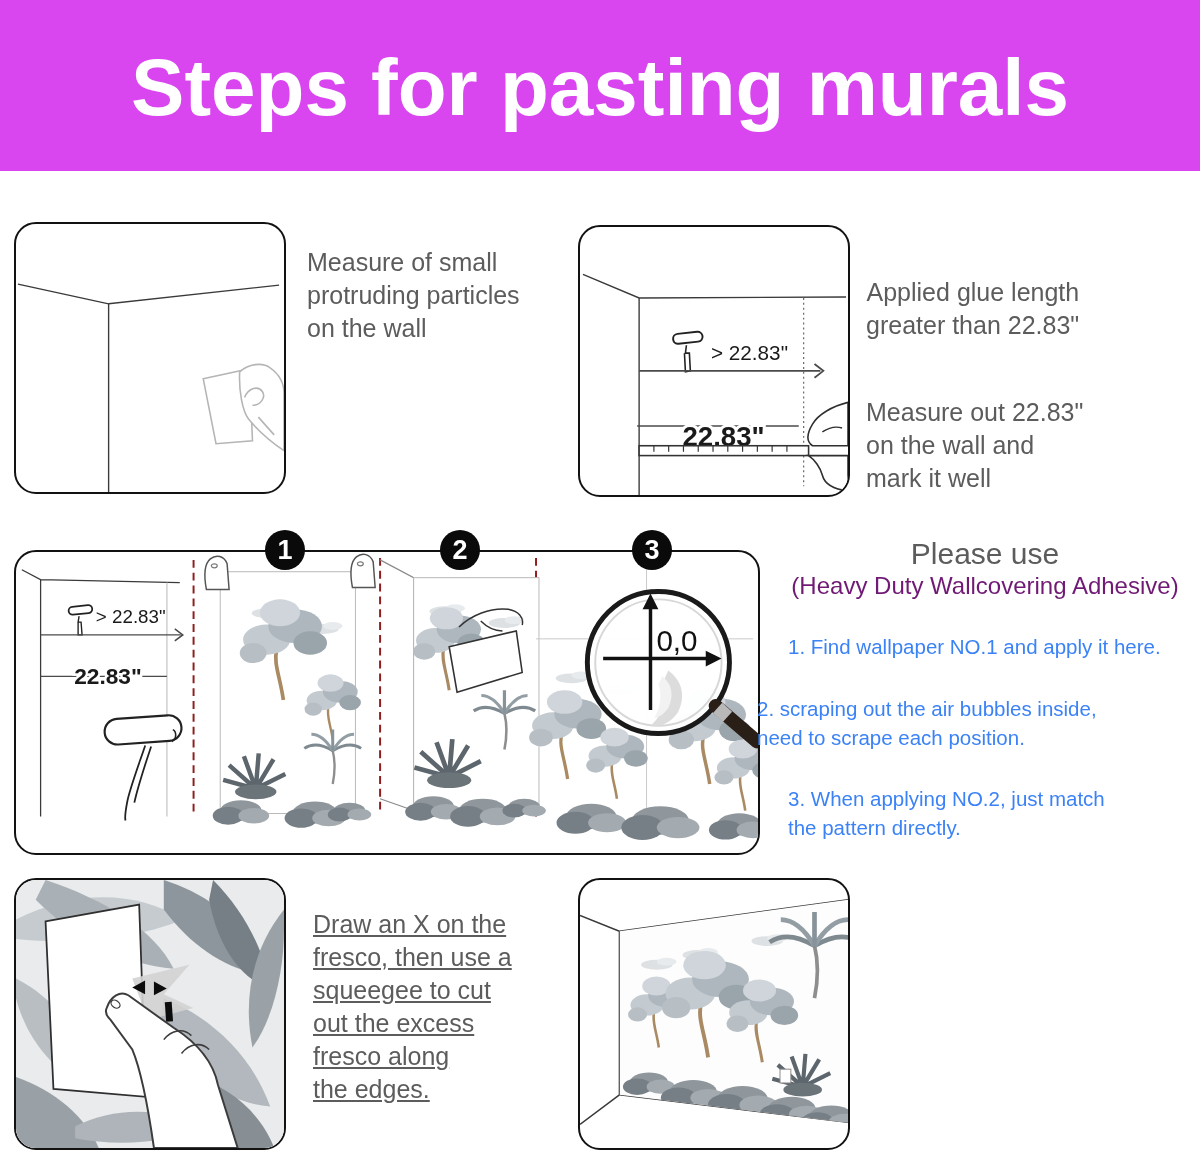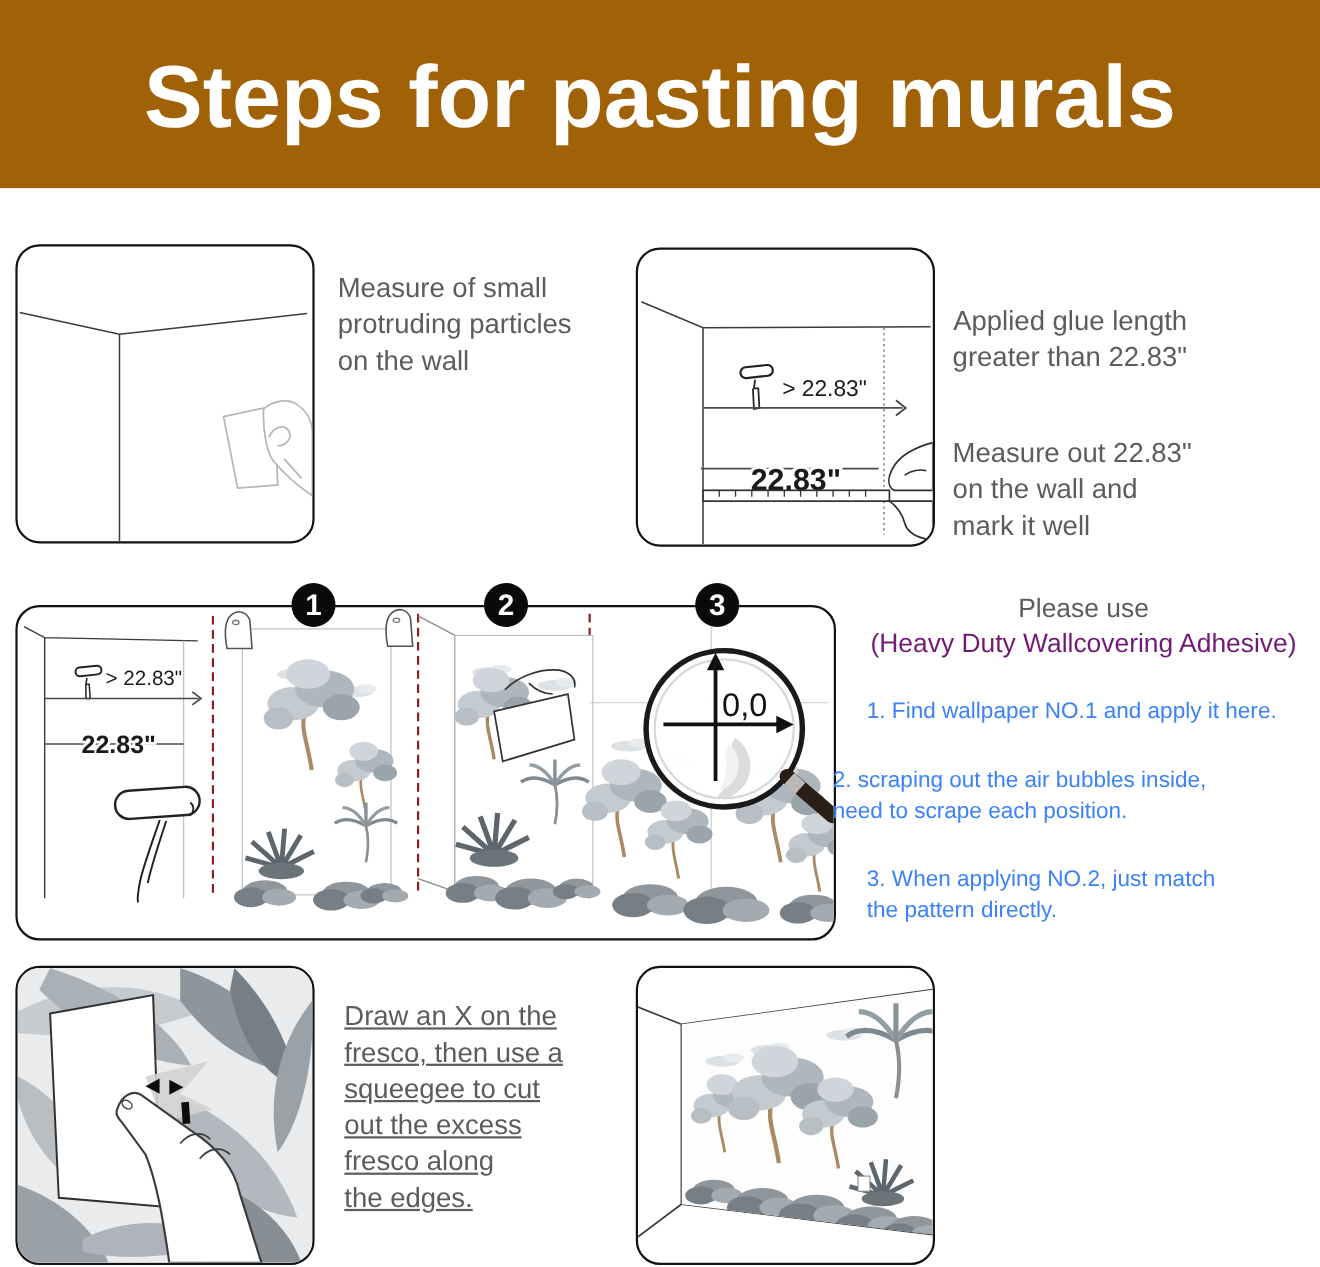--- a/index.html
+++ b/index.html
@@ -1,27 +1,27 @@
 <!DOCTYPE html>
 <html><head>
 <meta charset="utf-8">
 <style>
   html,body{margin:0;padding:0;background:#ffffff;}
   .canvas{position:relative;width:1200px;height:1152px;background:#ffffff;
           font-family:"Liberation Sans",sans-serif;overflow:hidden;}
-  .header{position:absolute;left:0;top:0;width:1200px;height:171px;background:#a16207;}
+  .header{position:absolute;left:0;top:0;width:1200px;height:171px;background:#d946ef;}
   .header h1{margin:0;width:100%;text-align:center;line-height:176px;
              font-size:80px;font-weight:700;color:#ffffff;letter-spacing:0;}
   .card{position:absolute;border:2.5px solid #121212;border-radius:22px;
         overflow:hidden;background:#fff;box-sizing:border-box;}
   .card svg{display:block;width:100%;height:100%;}
   .caption{position:absolute;font-size:25px;line-height:33px;color:#5c5c5c;
            white-space:pre-line;}
   .note-col{position:absolute;left:775px;top:538px;width:420px;color:#5c5c5c;}
-  .note-title{text-align:center;font-size:24px;line-height:32px;color:#5c5c5c;}
+  .note-title{text-align:center;font-size:30px;line-height:32px;color:#5c5c5c;}
   .note-title2{text-align:center;font-size:24px;line-height:32px;color:#701a75;}
   .note-item{position:absolute;left:13px;font-size:20.5px;line-height:29px;
              color:#3b82f6;white-space:pre-line;width:410px;}
   .badge{position:absolute;width:40px;height:40px;border-radius:50%;background:#0a0a0a;
          color:#ffffff;font-size:27px;font-weight:700;text-align:center;line-height:40px;
          transform:translate(-50%,-50%);}
   text{font-family:"Liberation Sans",sans-serif;}
 </style>
 </head>
 <body>

